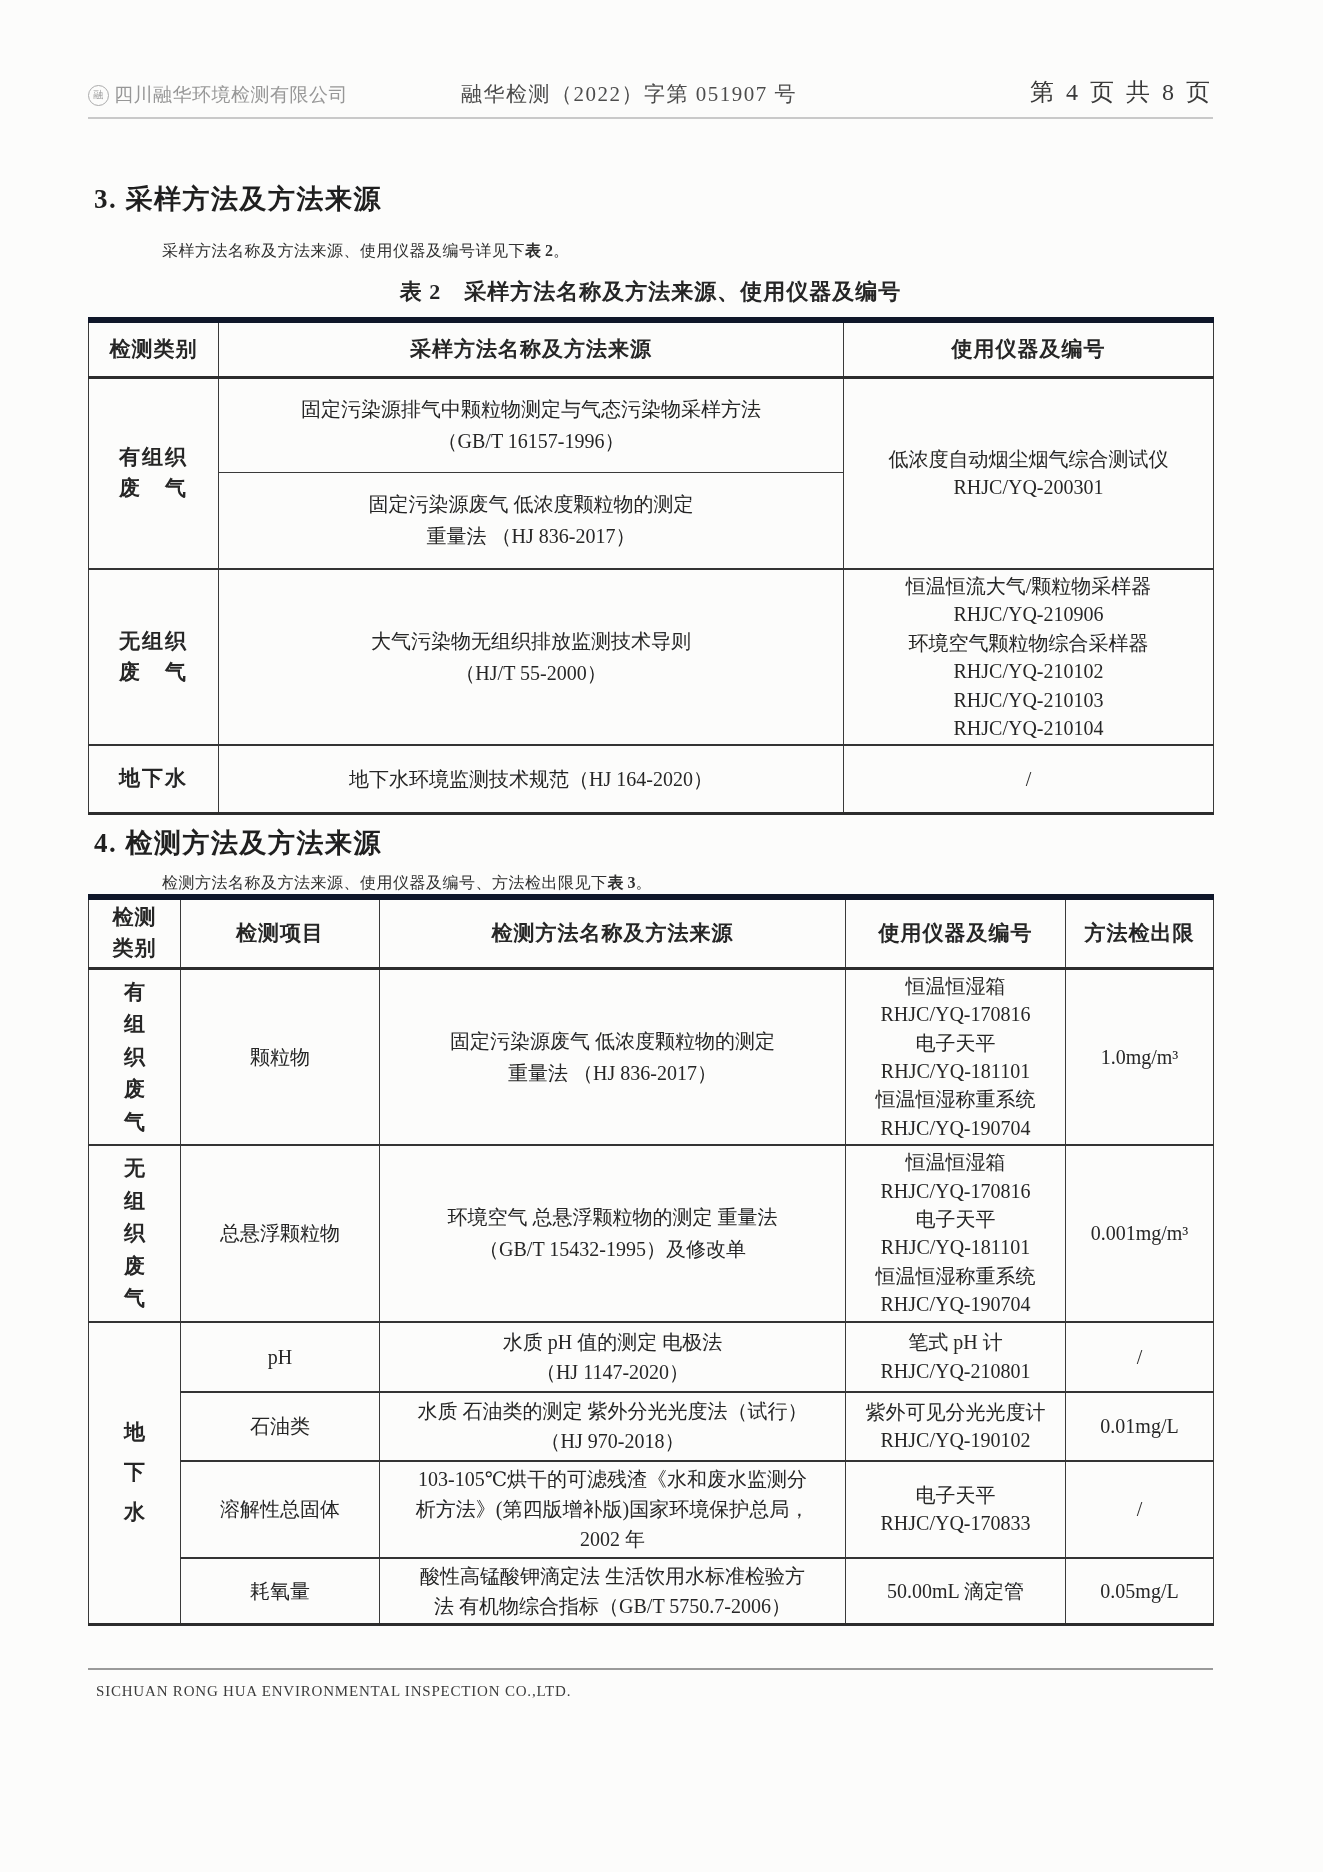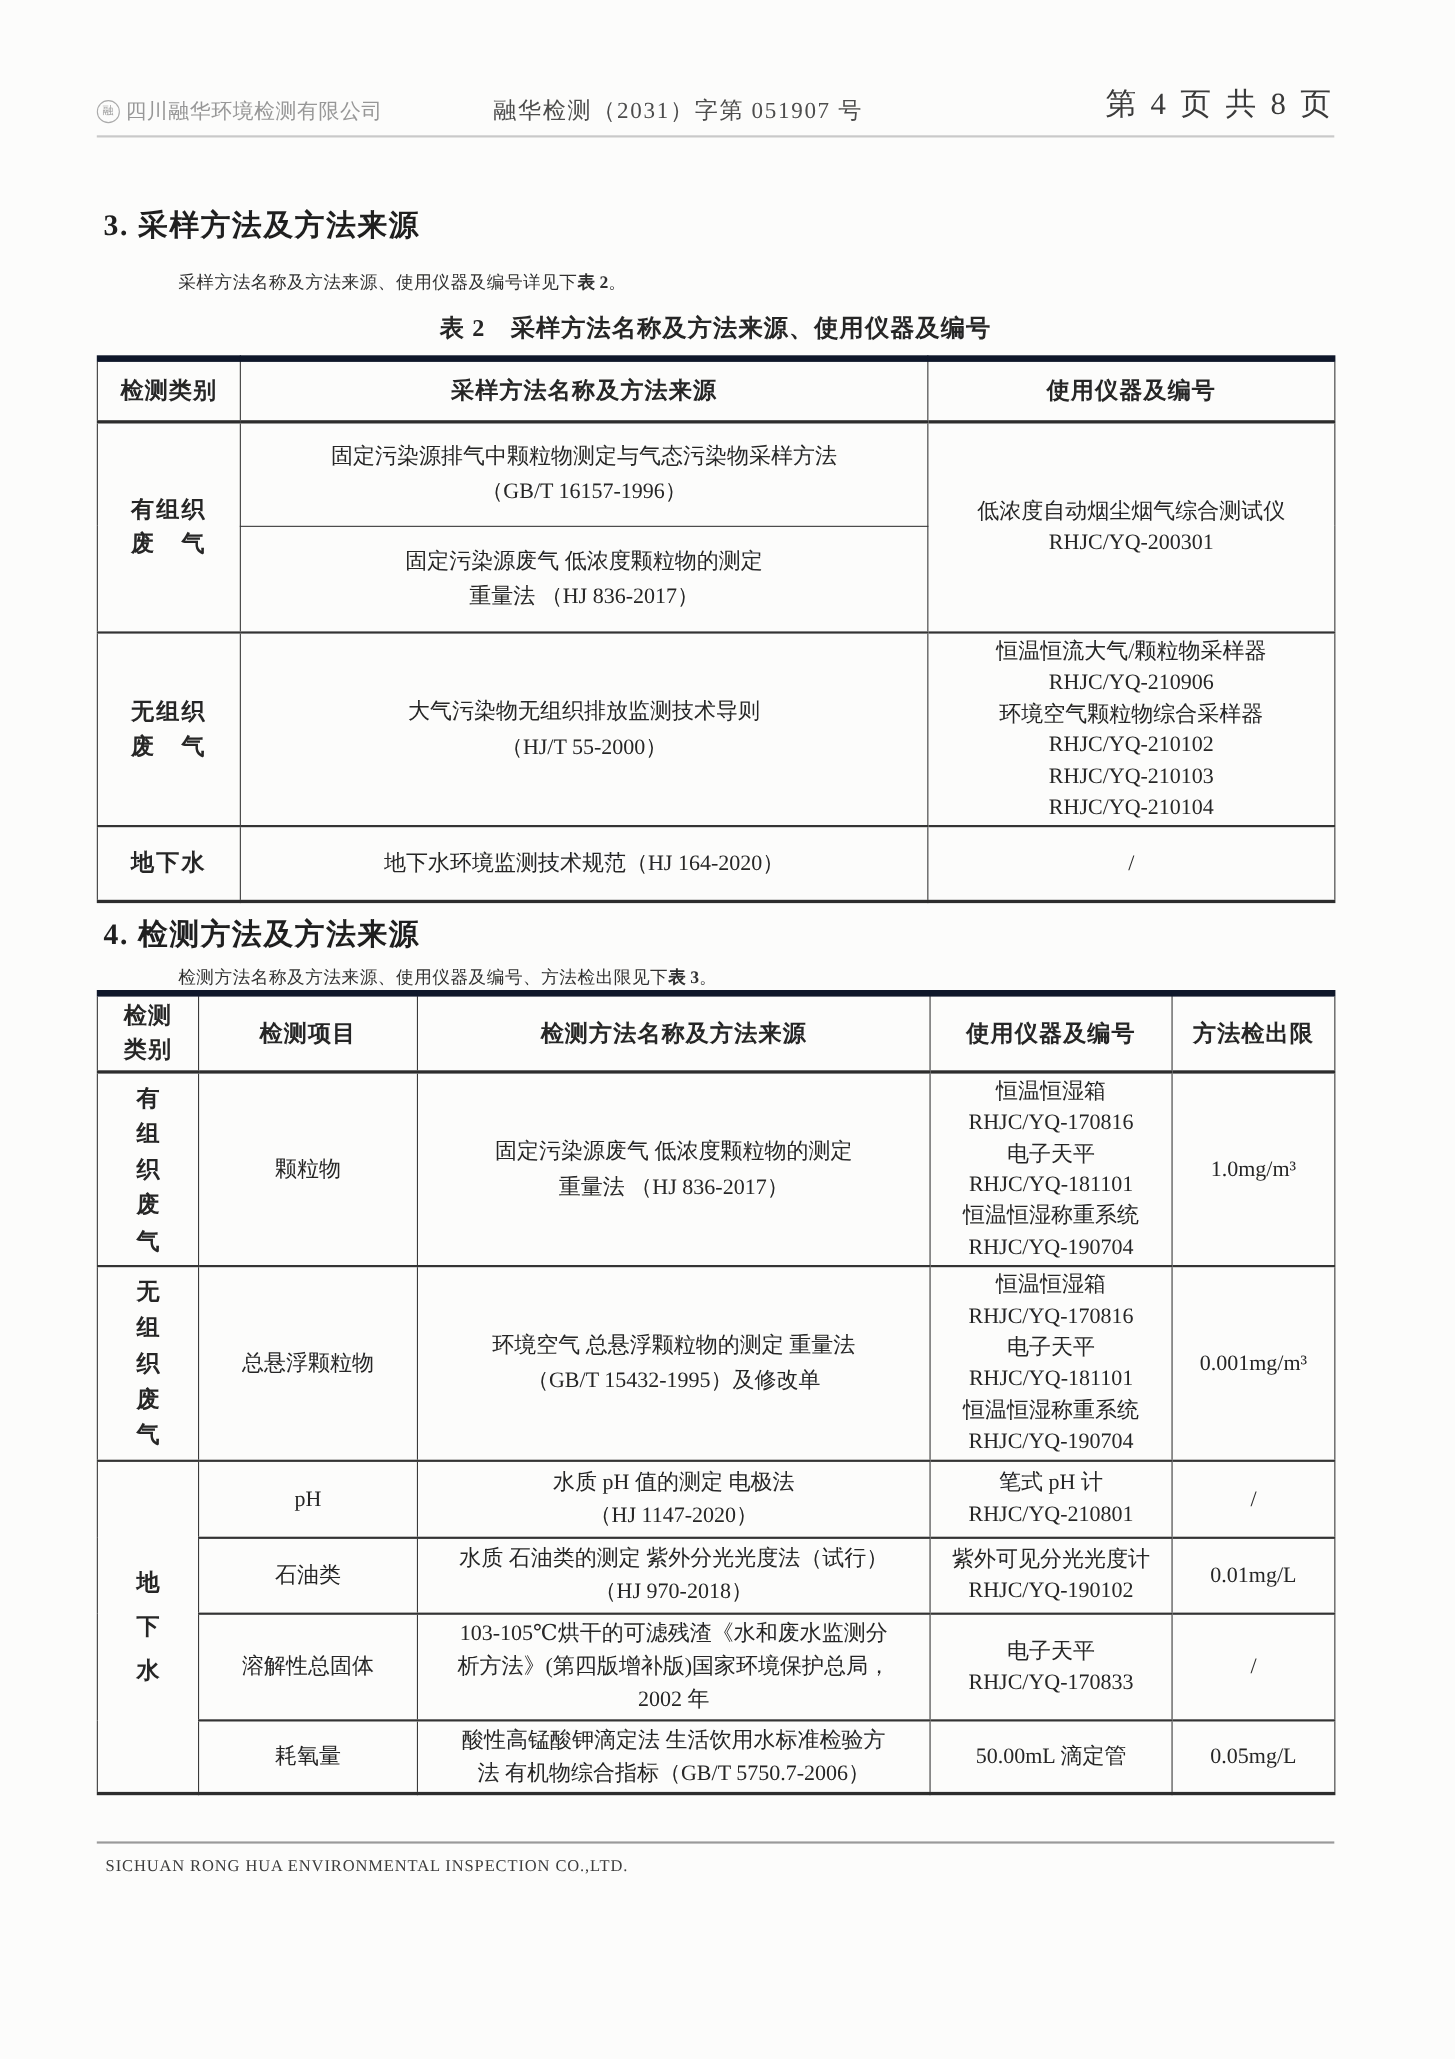--- a/index.html
+++ b/index.html
@@ -15,21 +15,21 @@
     display:flex; align-items:flex-end; justify-content:space-between;
     padding-top:76px; padding-bottom:9px; border-bottom:2px solid #c9c9c9;
   }
   .company { display:flex; align-items:center; gap:5px; color:#979797; font-size:19px; letter-spacing:0.5px; }
   .logo {
     width:19px; height:19px; border:1.5px solid #ababab; border-radius:50%;
     display:inline-flex; align-items:center; justify-content:center;
     font-size:10px; color:#9c9c9c; flex:0 0 auto;
   }
   .docnum  { font-size:21px; color:#4c4c4c; letter-spacing:1.5px; padding-right:120px; }
-  .pageinfo{ font-size:28px; color:#3a3a3a; letter-spacing:3px; }
+  .pageinfo{ font-size:24px; color:#3a3a3a; letter-spacing:3px; }
 
   
   .sec-heading { font-size:27px; font-weight:bold; color:#1f1f1f; letter-spacing:1.5px; margin:62px 0 0 6px; }
   .sec-heading.second { margin-top:10px; }
   .intro { font-size:16px; color:#303030; margin:24px 0 0 0; padding-left:74px; letter-spacing:0.5px; }
   .intro b { letter-spacing:0; }
   .tbl-caption { font-size:22px; font-weight:bold; text-align:center; margin:15px 0 10px 0; letter-spacing:1px; }
   .tbl-caption.small-gap { margin-top:7px; }
 
   
@@ -71,21 +71,21 @@
 <body>
 
 <div class="page">
   <div class="content">
 
     <div class="pagehead">
       <span class="company">
         <span class="logo">融</span>
         <span>四川融华环境检测有限公司</span>
       </span>
-      <span class="docnum">融华检测（2031）字第 051907 号</span>
+      <span class="docnum">融华检测（2022）字第 051907 号</span>
       <span class="pageinfo">第 4 页 共 8 页</span>
     </div>
 
     <div class="sec-heading">3. 采样方法及方法来源</div>
     <p class="intro"><span>采样方法名称及方法来源、使用仪器及编号详见下</span><b>表 2</b><span>。</span></p>
     <div class="tbl-caption">表 2　采样方法名称及方法来源、使用仪器及编号</div>
 
     <table>
       <colgroup>
           <col style="width:130px">

